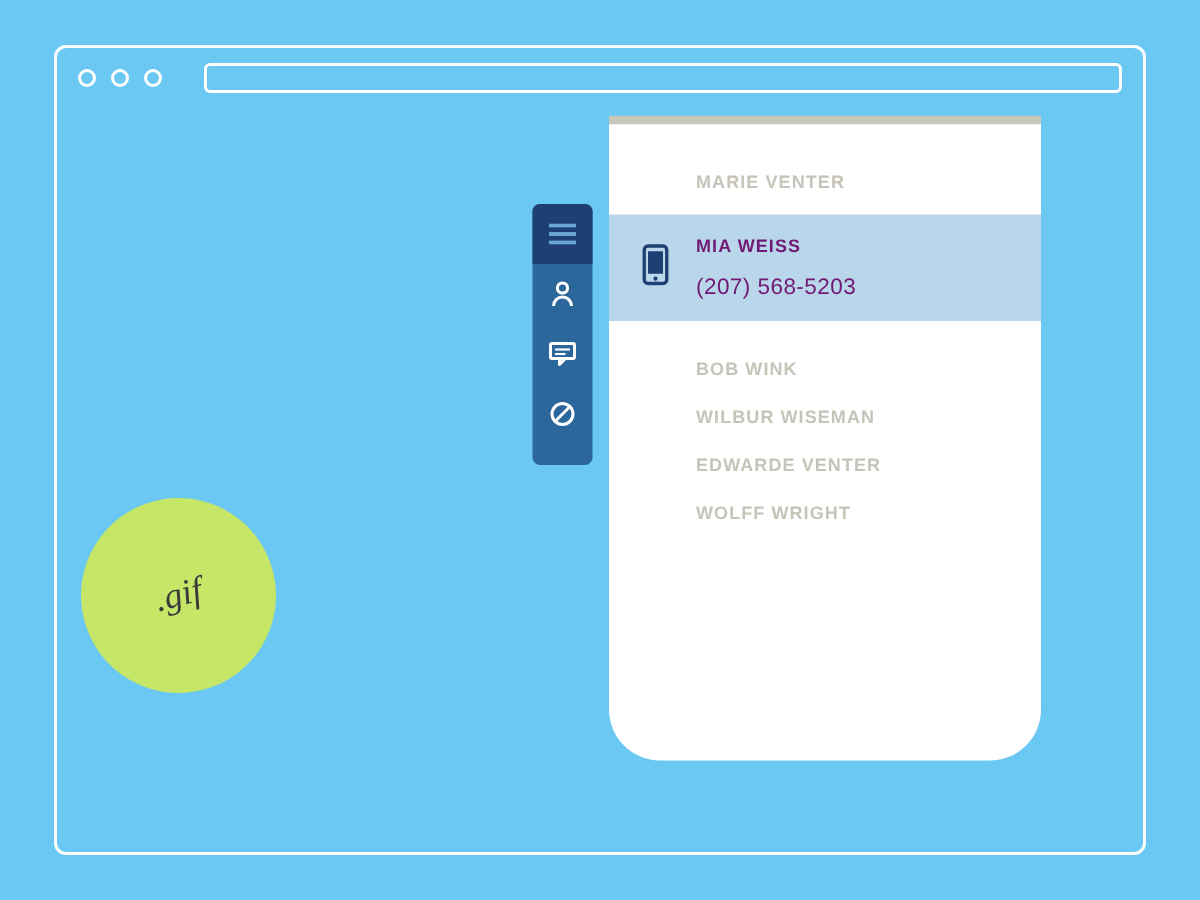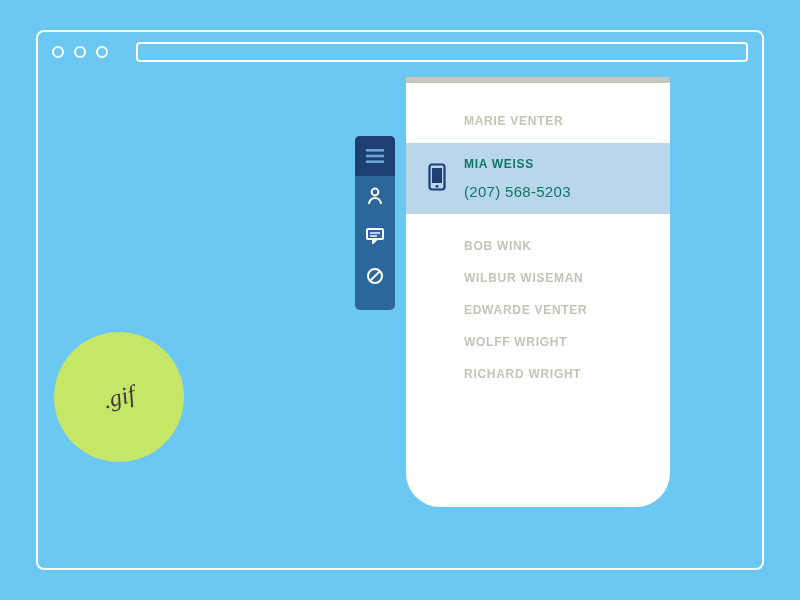--- a/index.html
+++ b/index.html
@@ -72,21 +72,21 @@
     align-items: center;
     justify-content: center;
   }
   .sb-item svg { display:block; }
 
   
   .panel {
     position: absolute;
     left: 406px;
     top: 77px;
-    width: 264px;
+    width: 288px;
     height: 430px;
     background: #ffffff;
     border-top: 6px solid #c9c7bb;
     border-radius: 0 0 34px 34px;
     overflow: hidden;
   }
   .list {
     padding-top: 22px;
   }
   .row {
@@ -94,21 +94,21 @@
     font-size: 12px;
     font-weight: 700;
     letter-spacing: 0.06em;
     color: #c6c3b8;
   }
   .row-selected {
     background: #b9d6ea;
     padding: 14px 0 14px 58px;
     margin: 6px 0;
     position: relative;
-    color: #0f766e;
+    color: #701a75;
   }
   .row-selected .name { font-size: 12px; font-weight:700; letter-spacing:0.06em; }
   .row-selected .phone { font-size: 15px; font-weight:500; margin-top:12px; letter-spacing:0.02em;}
   .row-selected .phone-icon {
     position: absolute;
     left: 22px;
     top: 50%;
     transform: translateY(-50%);
   }
   .gap { height: 10px; }
@@ -197,19 +197,18 @@
       </span>
       <div class="name">MIA WEISS</div>
       <div class="phone">(207) 568-5203</div>
     </div>
 
     <div class="gap"></div>
     <div class="row">BOB WINK</div>
     <div class="row">WILBUR WISEMAN</div>
     <div class="row">EDWARDE VENTER</div>
     <div class="row">WOLFF WRIGHT</div>
-    <div class="row">RICHARD WRIGHT</div>
   </div>
 </div>
 
 <div class="badge">
   <span>.gif</span>
 </div>
 
 </body></html>

